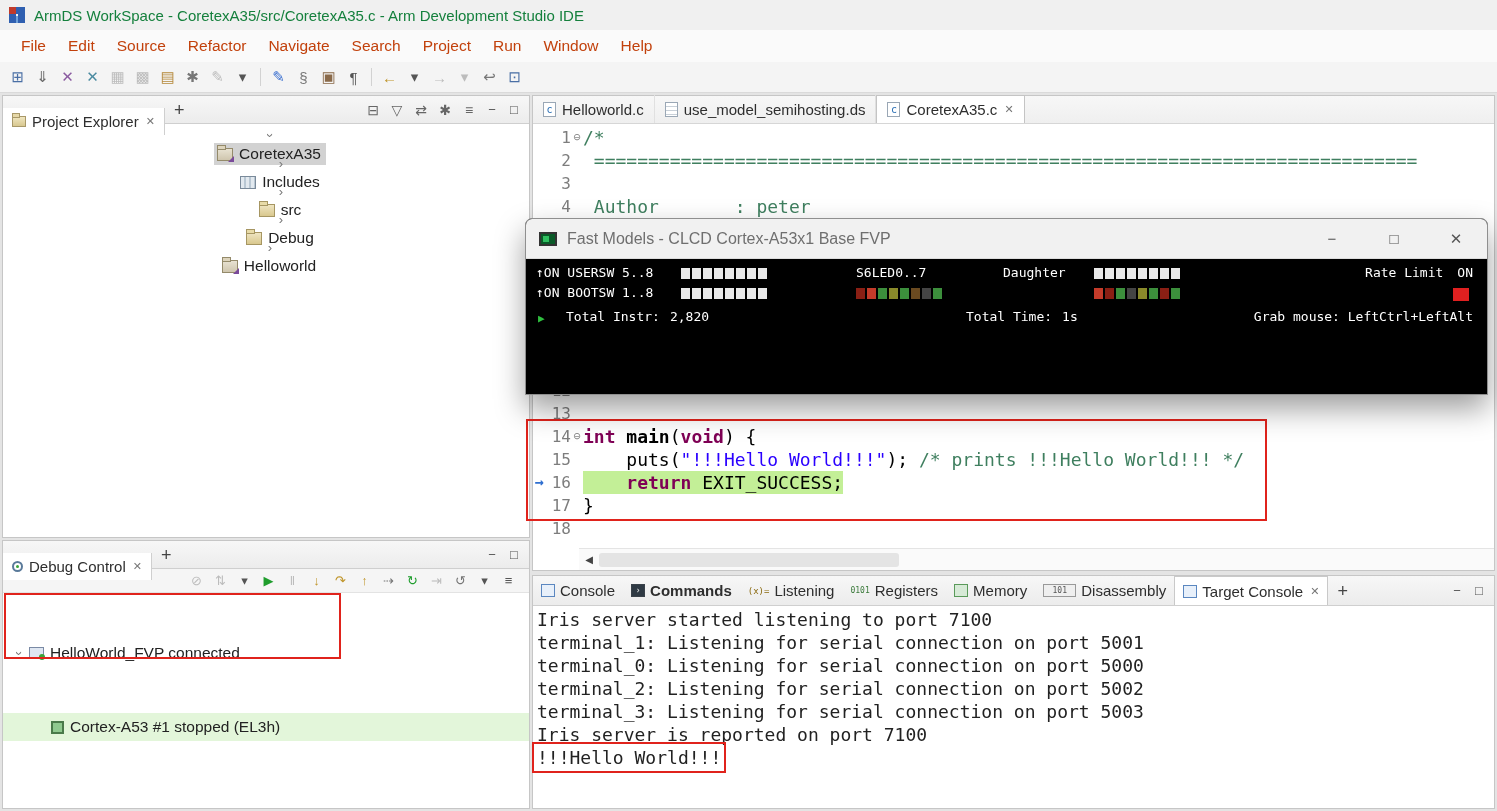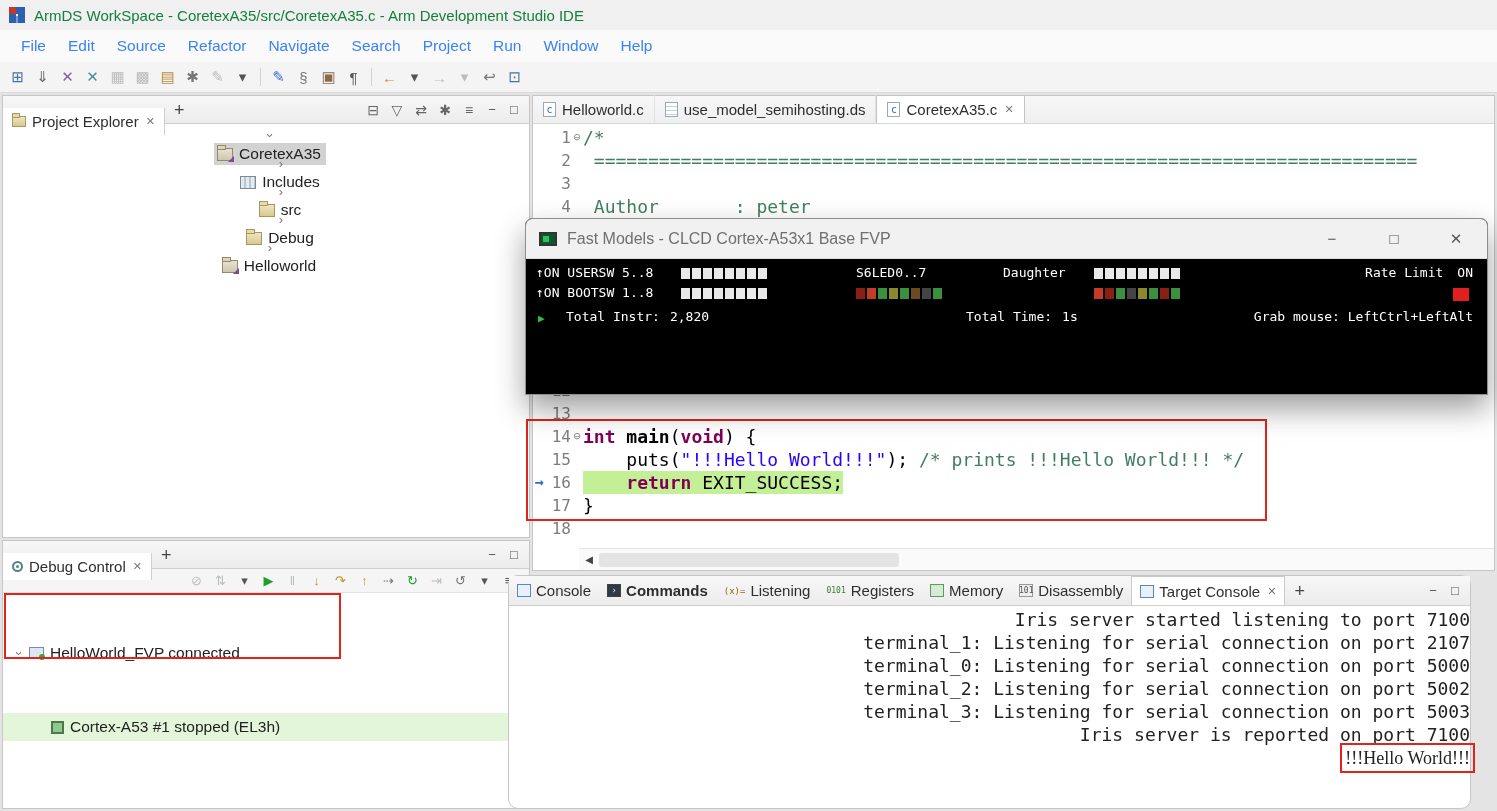--- a/index.html
+++ b/index.html
@@ -12,21 +12,21 @@
   #titlebar { position:absolute; left:0; top:0; width:1497px; height:30px; background:#f0f0f0;
               display:flex; align-items:center; padding-left:9px; }
   #app-icon { width:16px; height:16px; margin-right:9px; position:relative;
               background:linear-gradient(90deg,#2f5fb0 0 7px,transparent 7px 9px,#2f5fb0 9px 16px),
                          linear-gradient(#2f5fb0 0 7px,transparent 7px 9px,#6fa0d8 9px 16px); }
   #app-icon::after { content:""; position:absolute; left:0; top:0; width:7px; height:7px; background:#c03a2b; }
   #title-text { font-size:15px; color:#15803d; white-space:nowrap; }
 
   #menubar { position:absolute; left:0; top:30px; width:1497px; height:32px; background:#fafafa;
              display:flex; align-items:center; padding-left:10px; }
-  .menu-item { padding:0 11px; height:100%; display:flex; align-items:center; font-size:15.5px; color:#3b82f6; }
+  .menu-item { padding:0 11px; height:100%; display:flex; align-items:center; font-size:15.5px; color:#c2410c; }
 
   #toolbar { position:absolute; left:0; top:62px; width:1497px; height:31px; background:#f4f4f4;
              border-bottom:1px solid #dadada; display:flex; align-items:center; padding-left:5px; }
   .tbtn { width:25px; height:24px; display:inline-flex; align-items:center; justify-content:center;
           font-size:15px; color:#555; }
   .tbtn.dim { color:#bcbcbc; }
   .tsep { width:1px; height:18px; background:#d2d2d2; margin:0 5px; }
 
   
   .panel { position:absolute; background:#fff; border:1px solid #c6c6c6; }
@@ -96,36 +96,36 @@
 
   
   #dc-panel { left:2px; top:540px; width:528px; height:269px; }
   #dc-toolbar { height:24px; background:#f5f5f5; border-bottom:1px solid #e3e3e3; display:flex; justify-content:flex-end; align-items:center; gap:3px; padding-right:10px; }
   .dbtn { width:21px; text-align:center; font-size:13px; color:#666; }
   .dbtn.dim { color:#bcbcbc; }
   .dc-row { display:flex; align-items:center; font-size:15.5px;margin-top:45px; }
   .dc-row.stopped { background:var(--stoprow); }
 
   
-  #console-panel { left:508px; top:575px; width:963px; height:234px;border-radius:10px; }
+  #console-panel { left:532px; top:575px; width:963px; height:234px; }
   #console-tabs { height:30px; }
   .ctab { height:29px; display:flex; align-items:center; padding:0 8px; font-size:15px; color:#2e2e2e; }
   .ctab.bold .ctab-label { font-weight:bold; }
   .ctab.active { background:#fff; border:1px solid #c9c9c9; border-bottom:none; }
   .cicon { margin-right:5px; display:inline-flex; align-items:center; justify-content:center;
            font-size:8px; color:#666; font-family:"DejaVu Sans Mono",monospace; min-width:14px; height:13px; }
   .console-icon,.target-console-icon { border:1px solid #5b87c0; background:#e8f0fa; width:14px; }
   .commands-icon { border:1px solid #3a424a; background:#2f3a44; color:#fff; width:14px; }
   .variables-icon { color:#8a6a10; font-size:9px; }
   .registers-icon { color:#3a7a3a; font-size:8px; }
   .memory-icon { border:1px solid #5a9a5a; background:#d7ead7; width:14px; }
-  .disassembly-icon { border:1px solid #999; background:#efefef; width:14px; color:#555; }
-  #console-body { padding:2px 0 0 4px; font-family:"DejaVu Sans Mono","Liberation Mono",monospace; font-size:18px;text-align:right; }
+  .disassembly-icon { border:1px solid #999; background:#efefef; width:33px; color:#555; }
+  #console-body { padding:2px 0 0 4px; font-family:"DejaVu Sans Mono","Liberation Mono",monospace; font-size:18px; }
   .console-line { height:23px; line-height:23px; white-space:pre; }
-  .boxed { outline:2px solid var(--annot); outline-offset:3px;font-family:Liberation Serif, serif; }
+  .boxed { outline:2px solid var(--annot); outline-offset:3px; }
 
   
   #fm-window { position:absolute; left:525px; top:218px; width:963px; height:177px; z-index:60;
                border:1px solid #8f8f8f; border-radius:7px 7px 0 0; overflow:hidden;
                box-shadow:0 14px 30px rgba(0,0,0,0.38); background:#000; }
   #fm-titlebar { height:40px; background:#f1f1f1; border-bottom:1px solid #dcdcdc; display:flex; align-items:center; padding-left:13px; }
   #fm-appicon { width:18px; height:14px; background:#0a5a28; border:2px solid #333; position:relative; }
   #fm-appicon::after { content:""; position:absolute; left:2px; top:2px; width:6px; height:6px; background:#2fbf5f; }
   #fm-title { margin-left:10px; font-size:16px; color:#6f6f6f; flex:1; white-space:nowrap; }
   .fm-btn { width:62px; text-align:center; color:#555; font-size:15px; }
@@ -457,21 +457,21 @@
           <span class="tab-close">✕</span>
         </div>
       </div>
     <span class="tab-plus">+</span>
     <div class="spacer"></div>
     <span class="winbtn">−</span>
     <span class="winbtn" style="margin-right:4px">□</span>
   </div>
   <div id="console-body">
       <div class="console-line"><span>Iris server started listening to port 7100</span></div>
-      <div class="console-line"><span>terminal_1: Listening for serial connection on port 2107</span></div>
+      <div class="console-line"><span>terminal_1: Listening for serial connection on port 5001</span></div>
       <div class="console-line"><span>terminal_0: Listening for serial connection on port 5000</span></div>
       <div class="console-line"><span>terminal_2: Listening for serial connection on port 5002</span></div>
       <div class="console-line"><span>terminal_3: Listening for serial connection on port 5003</span></div>
       <div class="console-line"><span>Iris server is reported on port 7100</span></div>
       <div class="console-line"><span class="boxed">!!!Hello World!!!</span></div>
     </div>
 </section>
 
 <div id="fm-window">
   <div id="fm-titlebar">

